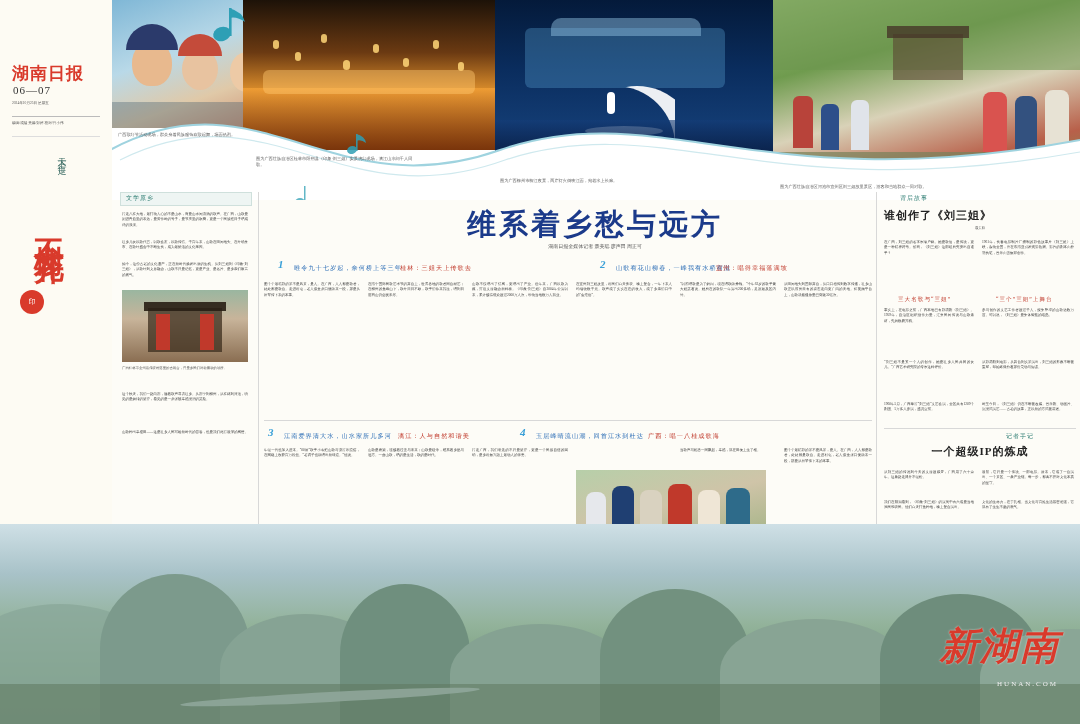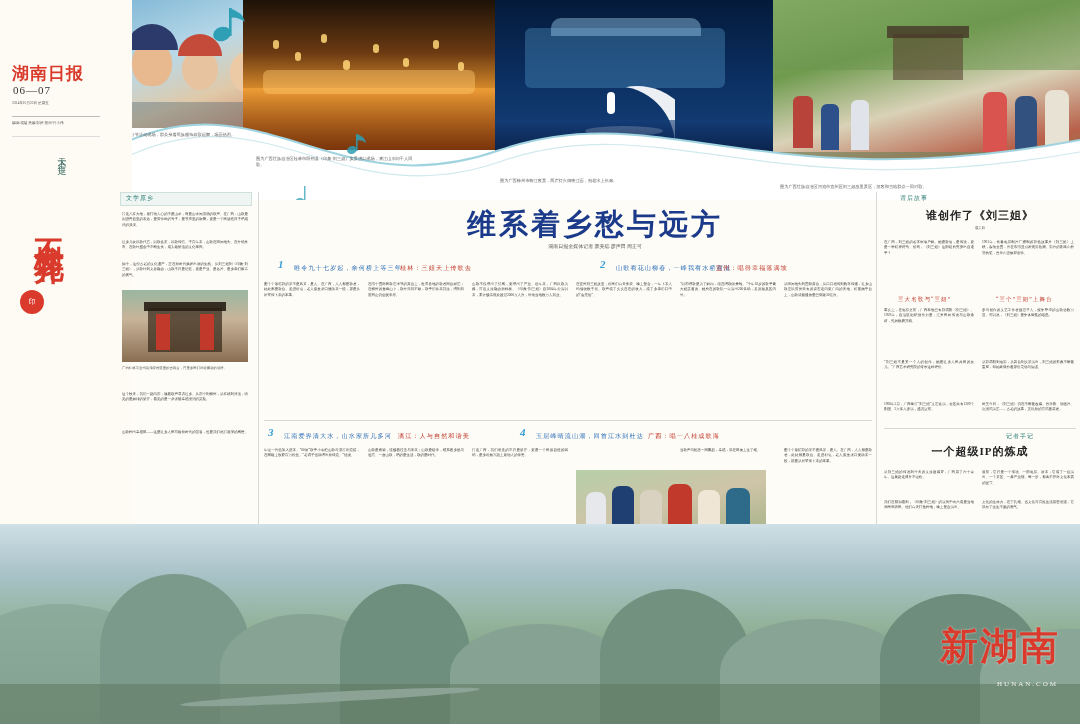--- a/index.html
+++ b/index.html
@@ -25,21 +25,21 @@
   .moonwrap{position:absolute;left:60px;top:86px;width:150px;height:70px;}
   .moon{position:absolute;left:0;top:0;width:120px;height:120px;border-radius:50%;
         box-shadow: 22px 0 0 0 rgba(255,255,255,.92);clip-path:inset(0 0 50% 0);}
   .boat{position:absolute;left:30px;top:40px;width:78px;height:10px;background:rgba(255,255,255,.55);border-radius:50%;}
   .lantern{position:absolute;border-radius:4px;background:rgba(255,214,120,.85);}
   .ribbon{position:absolute;left:0;top:0;width:1080px;height:200px;pointer-events:none;}
 
   .pcap{position:absolute;font-size:4.2px;line-height:6px;color:#5b5b5b;}
 
   
-  .masthead{position:absolute;left:0;top:0;width:112px;height:580px;background:#fdfbf3;padding-left:20px;}
+  .masthead{position:absolute;left:0;top:0;width:112px;height:580px;background:#fdfbf3;}
   .logo-cn{position:absolute;left:12px;top:62px;font-size:17px;color:#d93a2b;font-weight:bold;letter-spacing:1px;
            font-family:"Liberation Serif",serif;}
   .logo-date{position:absolute;left:13px;top:84px;font-size:11px;color:#333;letter-spacing:1px;}
   .logo-sub{position:absolute;left:12px;top:100px;font-size:3.6px;color:#555;line-height:6px;width:90px;}
   .logo-rule{position:absolute;left:12px;top:116px;width:88px;height:1px;background:#bbb;}
   .logo-rule2{position:absolute;left:12px;top:124px;width:88px;height:1px;background:#ddd;}
   .vert-small{position:absolute;left:55px;top:150px;writing-mode:vertical-rl;font-size:9px;color:#3a6b63;letter-spacing:3px;}
   .vert-big{position:absolute;left:28px;top:215px;writing-mode:vertical-rl;font-size:30px;color:#d93a2b;
             font-weight:bold;letter-spacing:6px;}
   .seal{position:absolute;left:20px;top:290px;width:24px;height:24px;border-radius:50%;background:#d93a2b;
@@ -67,21 +67,21 @@
   .cap2{position:absolute;font-size:3.4px;line-height:5px;color:#555;}
   .railtitle{position:absolute;font-size:11px;font-weight:bold;color:#222;letter-spacing:1px;}
 
   
   .bottom{position:absolute;left:0;bottom:0;width:1080px;height:200px;
      background:linear-gradient(180deg,#cfe0e6 0%,#a8c2c8 25%,#93b39b 50%,#7da07f 72%,#6f8f74 100%);}
   .mtn{position:absolute;bottom:0;background:#6f8f74;border-radius:50% 50% 0 0;}
   .river{position:absolute;left:180px;bottom:22px;width:300px;height:10px;background:#cfe3e8;
          border-radius:50%;transform:rotate(-3deg);opacity:.85;}
   .brand{position:absolute;right:20px;bottom:52px;font-size:38px;font-weight:bold;color:#d93a2b;letter-spacing:2px;
-         text-shadow:0 0 2px rgba(255,255,255,.7);}
+         text-shadow:0 0 2px rgba(255,255,255,.7);font-style:italic;}
   .brandsub{position:absolute;right:22px;bottom:36px;font-size:7px;color:#eee;letter-spacing:2px;}
 </style>
 </head>
 <body>
 
 <div class="page">
 
   <div class="photoband">
 
     <div class="ph p1">
@@ -234,21 +234,21 @@
     <div style="position:absolute;left:150px;top:18px;width:24px;height:62px;background:#2e6b8a;border-radius:8px 8px 0 0;"></div>
   </div>
   <div class="cap2" style="left:576px;top:556px;width:190px;">广西壮族自治区河池市宜州区，身着民族服饰的群众在刘三姐故里对歌。</div>
 
   <div class="col" style="left:680px;top:448px;width:96px;height:18px;">当歌声与稻香一同飘起，幸福，就在田埂上生了根。</div>
   <div class="col" style="left:784px;top:448px;width:88px;height:108px;">图个个最精彩的景不是风景，是人。在广西，人人都是歌者，处处都是歌台。走进村屯，老人孩童张口便能来一段，那是从祖辈传下来的本事。</div>
 
   <div class="rulev" style="left:876px;top:192px;height:370px;"></div>
 
   <div class="redhead" style="left:900px;top:194px;color:#2e7d73;">背后故事</div>
-  <div class="railtitle" style="left:884px;top:208px;width:192px;text-align:center;">谁创作了《刘三姐》</div>
+  <div class="railtitle" style="left:884px;top:208px;width:192px;">谁创作了《刘三姐》</div>
   <div class="cap2" style="left:884px;top:226px;width:192px;text-align:center;">聂美聪</div>
 
   <div class="col" style="left:884px;top:240px;width:90px;height:60px;">在广西，刘三姐的名字家喻户晓。她是歌仙，是传说，更是一种精神符号。然而，《刘三姐》这部经典究竟出自谁手？</div>
   <div class="col" style="left:982px;top:240px;width:92px;height:60px;">1961年，长春电影制片厂摄制的彩色故事片《刘三姐》上映，轰动全国，并在东南亚引发观影热潮。影片的剧本由乔羽执笔，音乐由雷振邦创作。</div>
 
   <div class="subhead" style="left:898px;top:296px;font-size:5.6px;color:#c0392b;">三大名歌与“三姐”</div>
   <div class="subhead" style="left:996px;top:296px;font-size:5.6px;color:#c0392b;">“三个”三姐”上舞台</div>
 
   <div class="col" style="left:884px;top:308px;width:90px;height:100px;">事实上，在电影之前，广西本地已有彩调剧《刘三姐》。1959年，自治区组织创作力量，汇集民间传说与山歌素材，先后数易其稿。</div>
   <div class="col" style="left:982px;top:308px;width:92px;height:100px;">参与创作的文艺工作者超过千人，搜集整理的山歌达数万首。可以说，《刘三姐》是集体智慧的结晶。</div>

